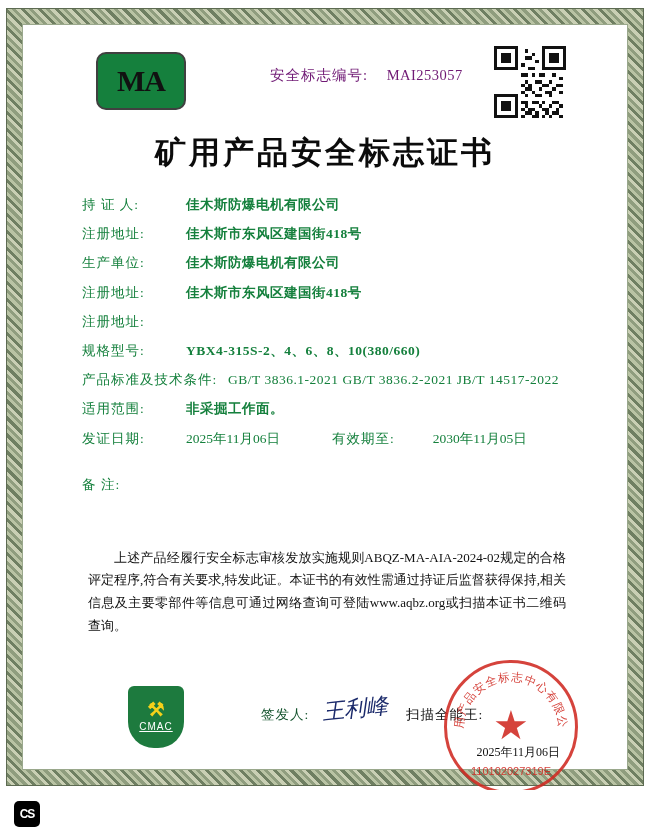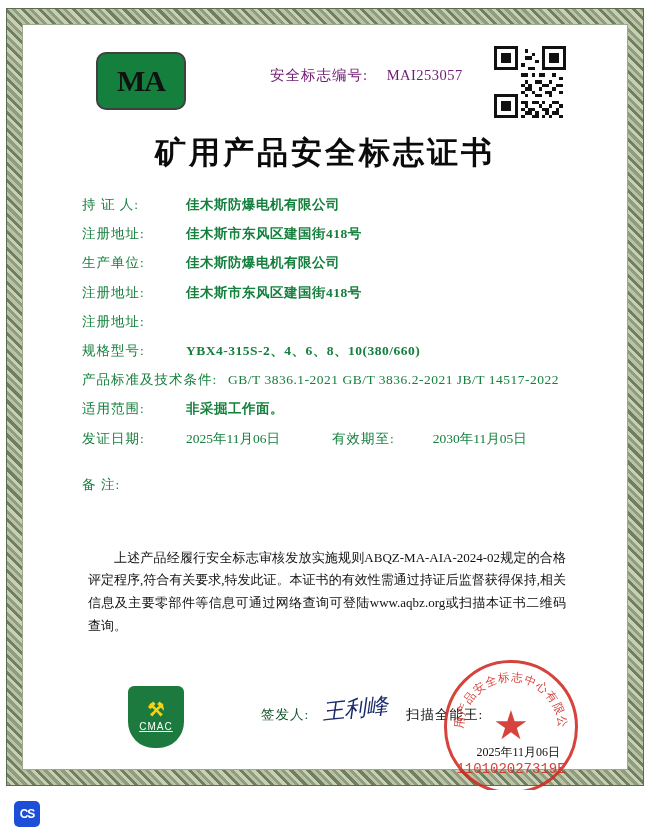--- a/index.html
+++ b/index.html
@@ -181,41 +181,41 @@
     position:absolute;left:0;top:0;width:128px;height:128px;
   }
   .stamp .arc text{
     font-family:"Liberation Serif", serif;
     font-size:11.5px;
     fill:#d02a22;
     letter-spacing:1px;
   }
   .stamp .code{
     position:absolute;left:50%;bottom:14px;transform:translateX(-50%);
-    font-size:14px;white-space:nowrap;color:#d02a22;
-    font-family:Liberation Mono, monospace;
+    font-size:11px;white-space:nowrap;color:#d02a22;
+    font-family:Liberation Sans, sans-serif;
   }
   .stampdate{
     position:absolute;right:36px;top:76px;
     font-size:12px;color:#111;
     font-family:"Liberation Serif", serif;
     background:transparent;
   }
 
   
   .watermark{
     position:absolute;left:0;right:0;bottom:0;
     height:48px;
     background:#ffffff;
     display:flex;align-items:center;
     padding-left:14px;
   }
   .cs-badge{
     width:26px;height:26px;border-radius:5px;
-    background:#1d4ed8;color:#fff;
+    background:#000000;color:#fff;
     display:flex;align-items:center;justify-content:center;
     font-size:12px;font-weight:bold;letter-spacing:-1px;
     font-family:"Liberation Sans", sans-serif;
   }
   .cs-text{
     margin-left:12px;color:#8a8a8a;font-size:17px;letter-spacing:3px;
     font-family:"Liberation Serif", serif;
   }
 </style>
 </head>

